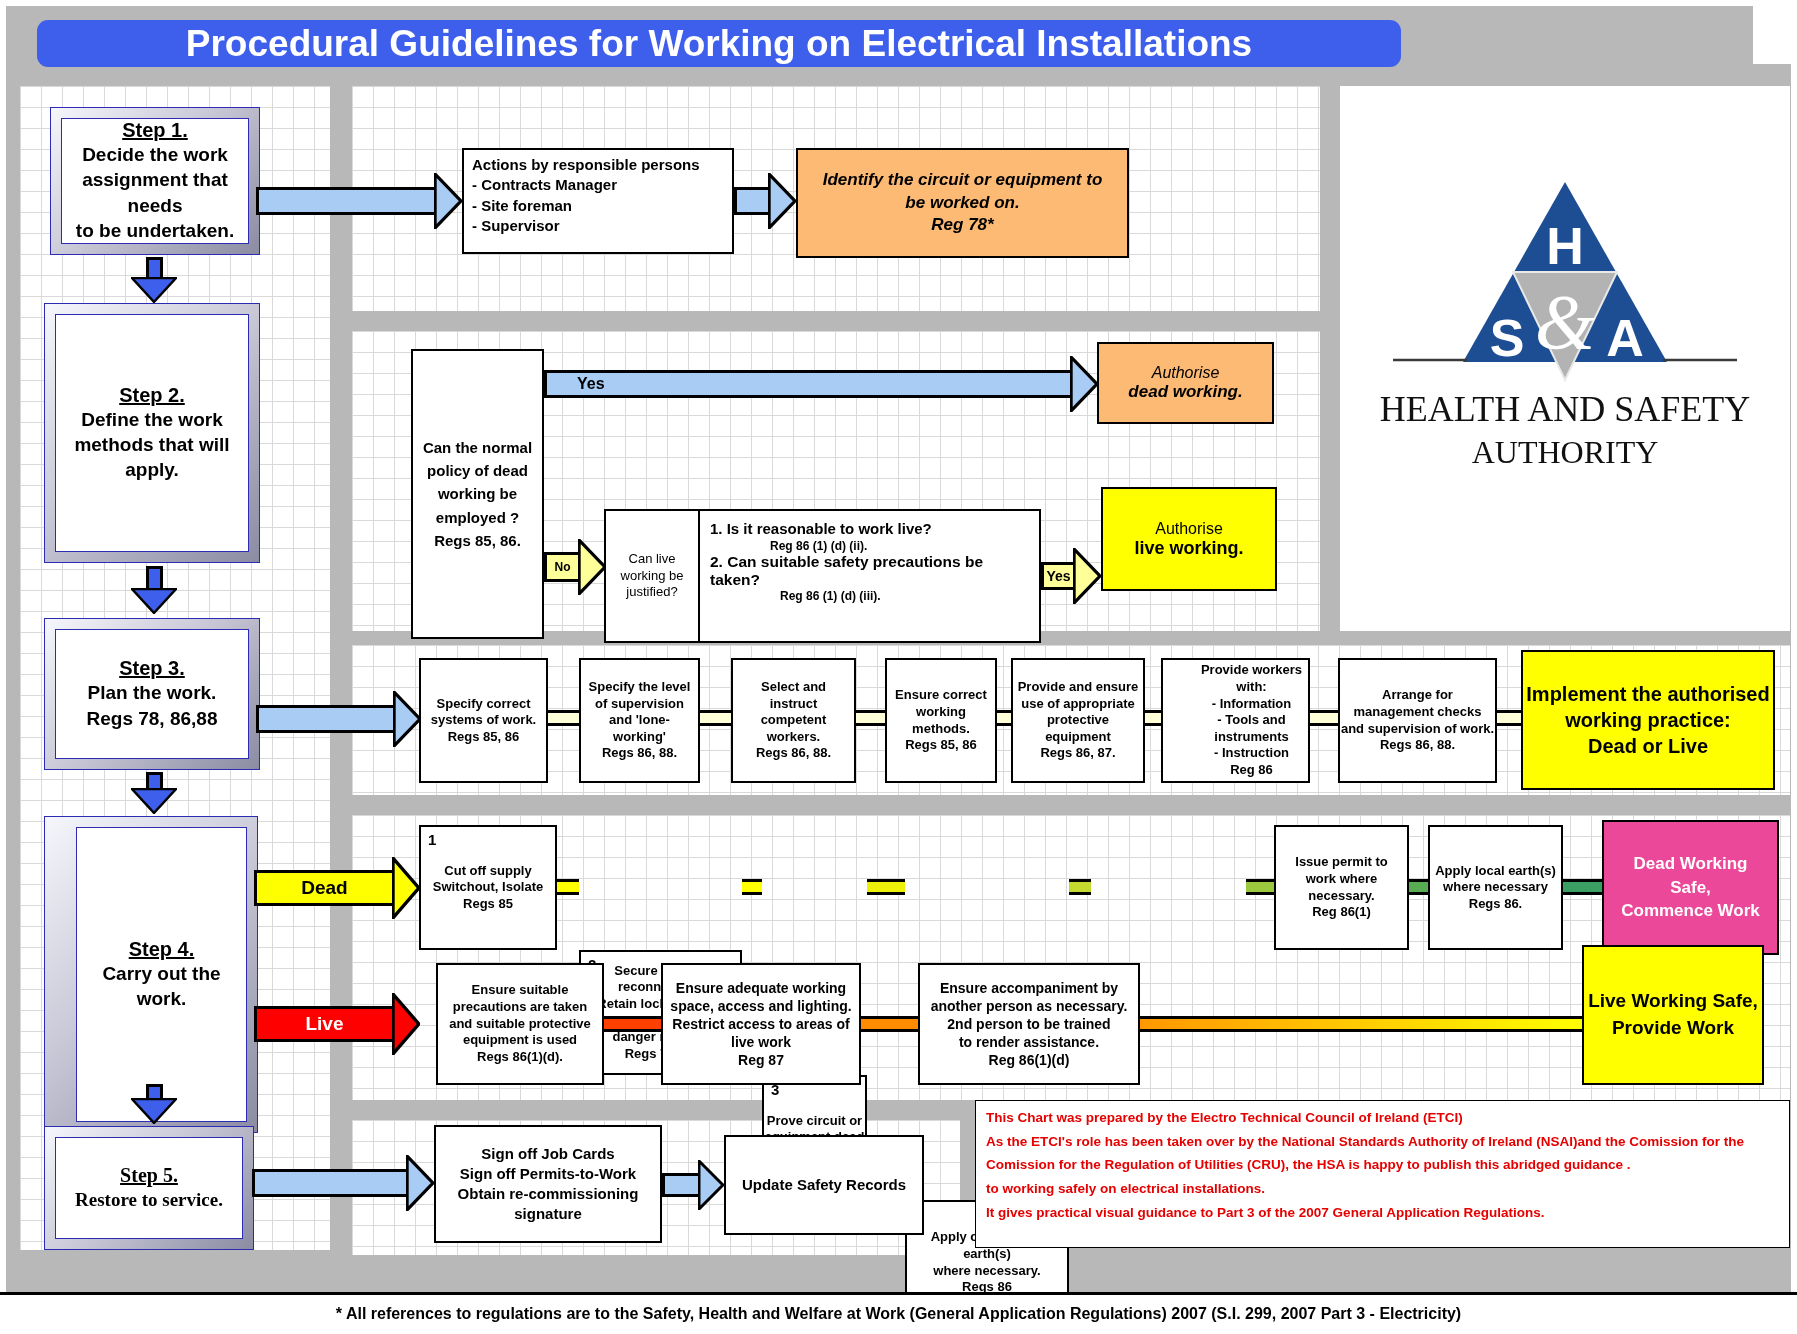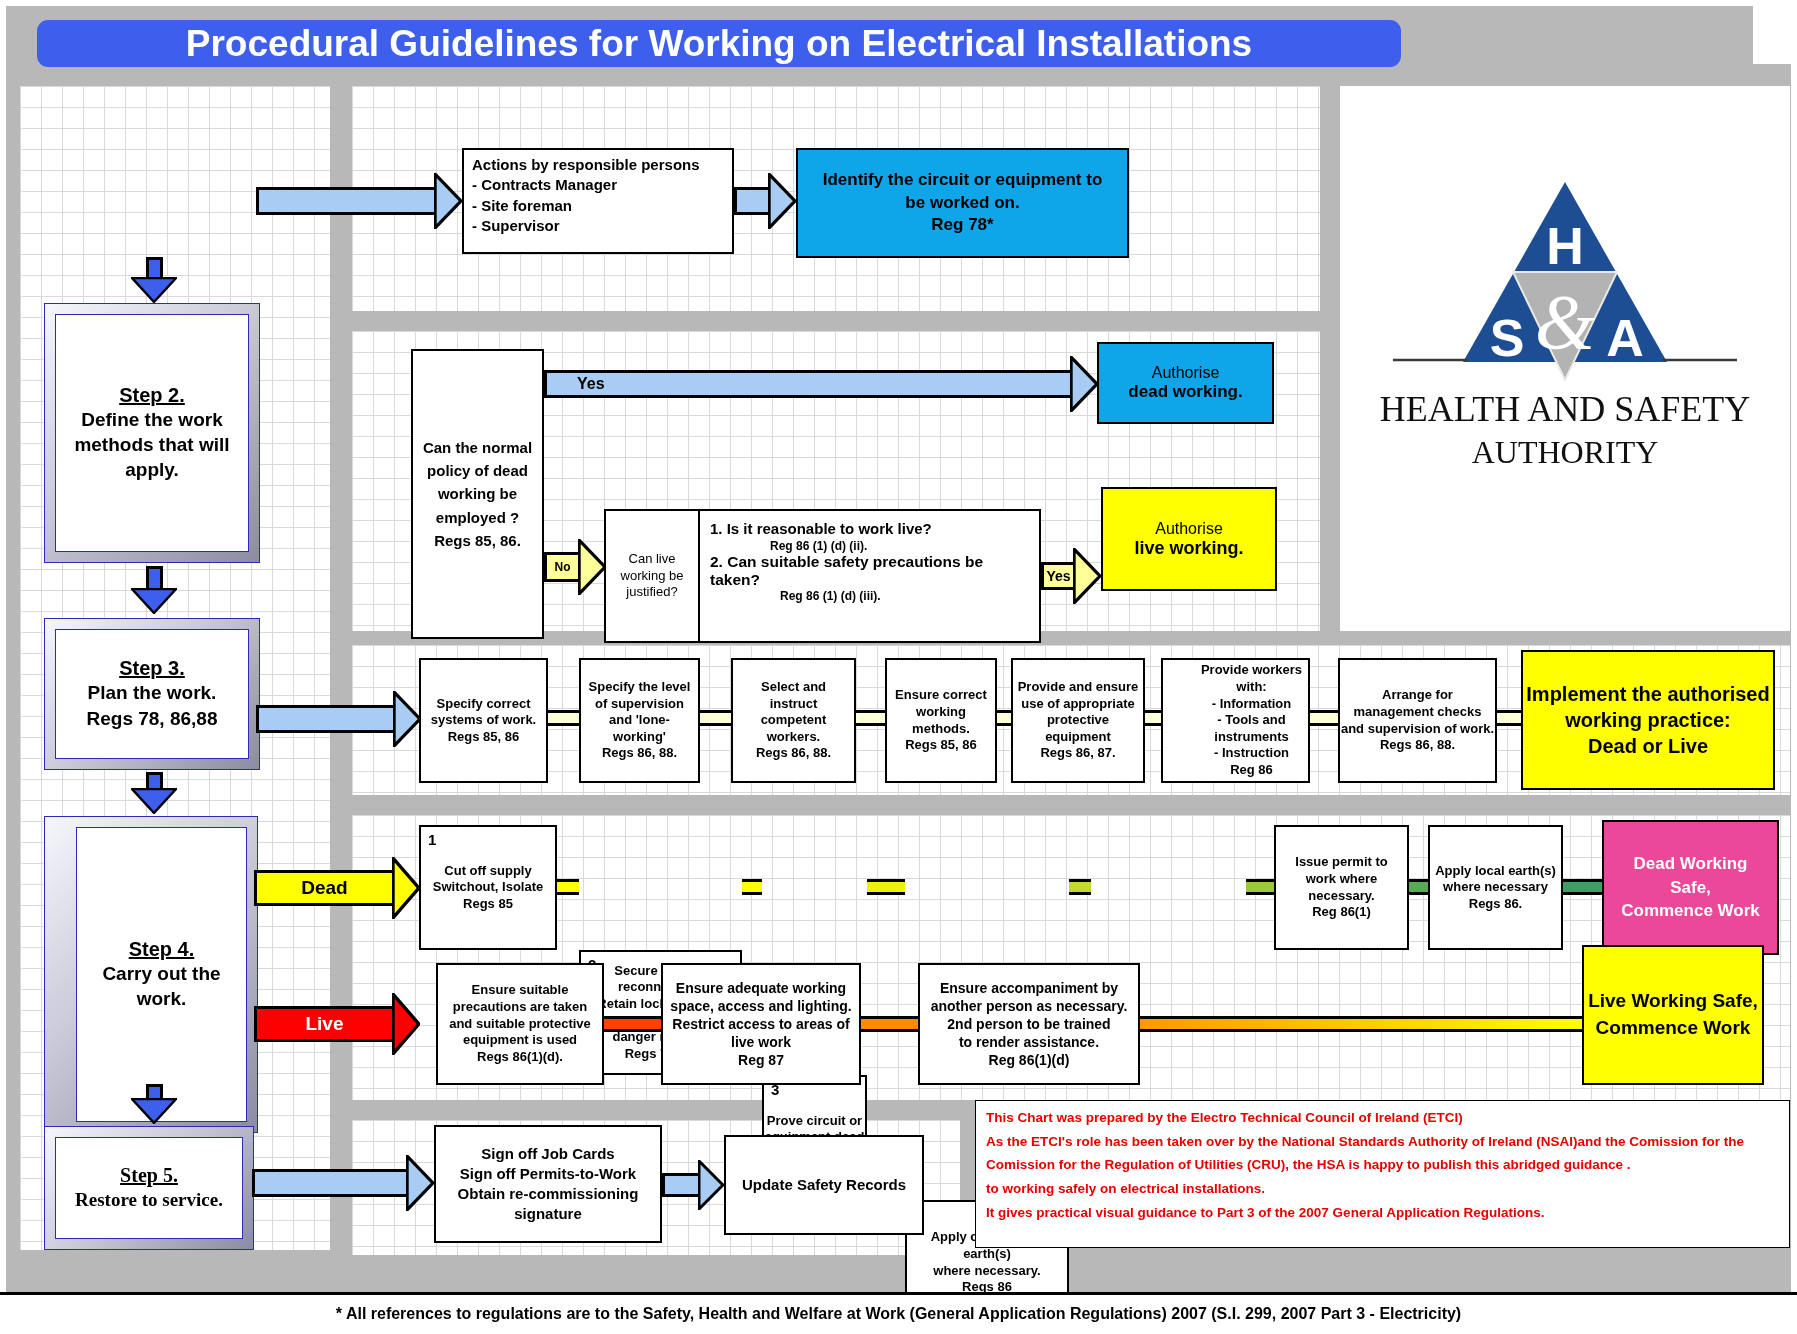--- a/index.html
+++ b/index.html
@@ -23,21 +23,21 @@
   .step-head{font-size:20px;font-weight:bold;text-decoration:underline;}
   .step-body{font-size:19px;font-weight:bold;line-height:1.32;white-space:pre-line;}
   
   .box{border:2px solid #000;background:#fff;box-sizing:border-box;
        display:flex;align-items:center;justify-content:center;text-align:center;}
   .pre{white-space:pre-line;}
   .b13{font-size:13px;font-weight:bold;line-height:1.28;}
   .b14{font-size:14px;font-weight:bold;line-height:1.3;}
   .b15{font-size:15px;font-weight:bold;line-height:1.35;}
   .b17{font-size:17px;font-weight:bold;line-height:1.35;}
-  .cyan{background:#0ea5e9;}
+  .cyan{background:#fdba74;font-style:italic;}
   .yellow{background:#ffff00;}
   .green{background:#ec4899;color:#fff;}
   
   .harrow{display:flex;align-items:center;}
   .hshaft{flex:1;height:28px;border:3px solid #000;border-right:none;
           display:flex;align-items:center;justify-content:center;box-sizing:border-box;}
   .hhead{flex:0 0 auto;width:28px;height:56px;}
   
   .varrow{display:flex;flex-direction:column;align-items:center;}
   .vshaft{width:17px;flex:1;border:3px solid #000;border-bottom:none;
@@ -65,20 +65,28 @@
   </div>
 
   <div class="abs panel" style="left:20px;top:86px;width:310px;height:1164px;"></div>
   <div class="abs panel" style="left:352px;top:86px;width:968px;height:225px;"></div>
   <div class="abs panel" style="left:352px;top:331px;width:968px;height:300px;"></div>
   <div class="abs white" style="left:1340px;top:86px;width:450px;height:545px;"></div>
   <div class="abs panel" style="left:352px;top:645px;width:1438px;height:150px;"></div>
   <div class="abs panel" style="left:352px;top:815px;width:1438px;height:285px;"></div>
   <div class="abs panel" style="left:352px;top:1120px;width:608px;height:135px;"></div>
 
+  <div class="abs step" style="left:50px;top:107px;width:210px;height:148px;">
+    <div class="step-inner">
+        <div class="step-head">Step 1.</div>
+      <div class="step-body">Decide the work
+assignment that needs
+to be undertaken.</div>
+      </div>
+  </div>
   <div class="abs varrow" style="left:131px;top:257px;width:46px;height:46px;">
     <div class="vshaft"></div>
       <svg class="vhead" viewBox="0 0 52 26" preserveAspectRatio="none">
         <polygon points="1,1 51,1 26,25" fill="#3e5fec" stroke="#000" stroke-width="2.5"></polygon>
       </svg>
   </div>
   <div class="abs step" style="left:44px;top:303px;width:216px;height:260px;">
     <div class="step-inner">
         <div class="step-head">Step 2.</div>
       <div class="step-body">Define the work
@@ -337,21 +345,21 @@
 live work
 Reg 87</div>
   <div class="abs conn" style="left:861px;top:1016px;width:57px;background:#ff8c00;"></div>
   <div class="abs box b14 pre" style="left:918px;top:963px;width:222px;height:122px;">Ensure  accompaniment by
 another person  as  necessary.
 2nd person  to  be trained
 to render assistance.
 Reg 86(1)(d)</div>
   <div class="abs conn" style="left:1140px;top:1016px;width:442px;background:linear-gradient(90deg,#ff9800,#ffff00);"></div>
   <div class="abs box yellow pre" style="left:1582px;top:945px;width:182px;height:140px;font-size:19px;font-weight:bold;line-height:1.4;">Live Working Safe,
-Commence Work</div>
+Provide Work</div>
 
   <div class="abs harrow" style="left:252px;top:1155px;width:182px;height:56px;">
     <div class="hshaft" style="background:#a8ccf4;"></div>
     <svg class="hhead" viewBox="0 0 26 52" preserveAspectRatio="none">
         <polygon points="1,1 25,26 1,51" fill="#a8ccf4" stroke="#000" stroke-width="3"></polygon>
       </svg>
   </div>
   <div class="abs box b15 pre" style="left:434px;top:1125px;width:228px;height:118px;">Sign off Job Cards
 Sign off Permits-to-Work
 Obtain re-commissioning

